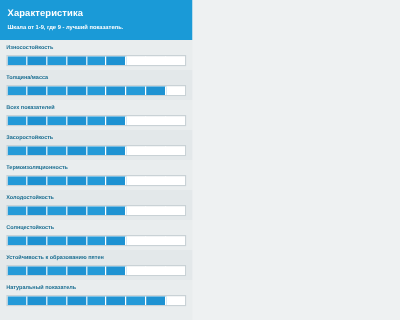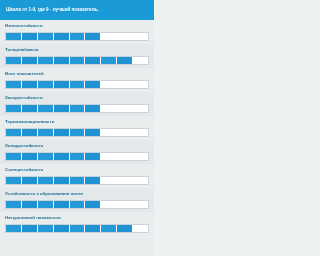--- a/index.html
+++ b/index.html
@@ -92,20 +92,21 @@
     user-select:none;
     white-space:nowrap;
   }
 </style>
 </head>
 <body>
 
 <div id="card">
 
   <div id="header">
+    <div id="title">Характеристика</div>
     <div id="subtitle">Шкала от 1-9, где 9 - лучший показатель.</div>
   </div>
 
   <div id="rows">
       <div class="row">
         <div class="row-label">Износостойкость</div>
         <div class="bar">
           <div class="seg on g1"></div>
           <div class="seg on g2"></div>
           <div class="seg on g1"></div>

